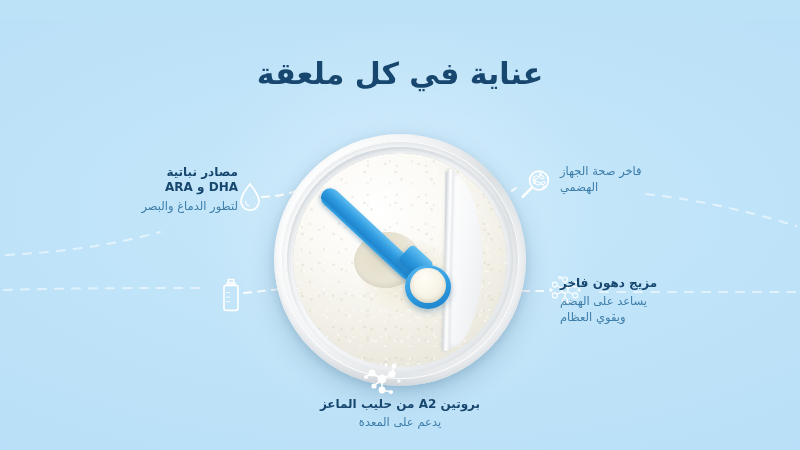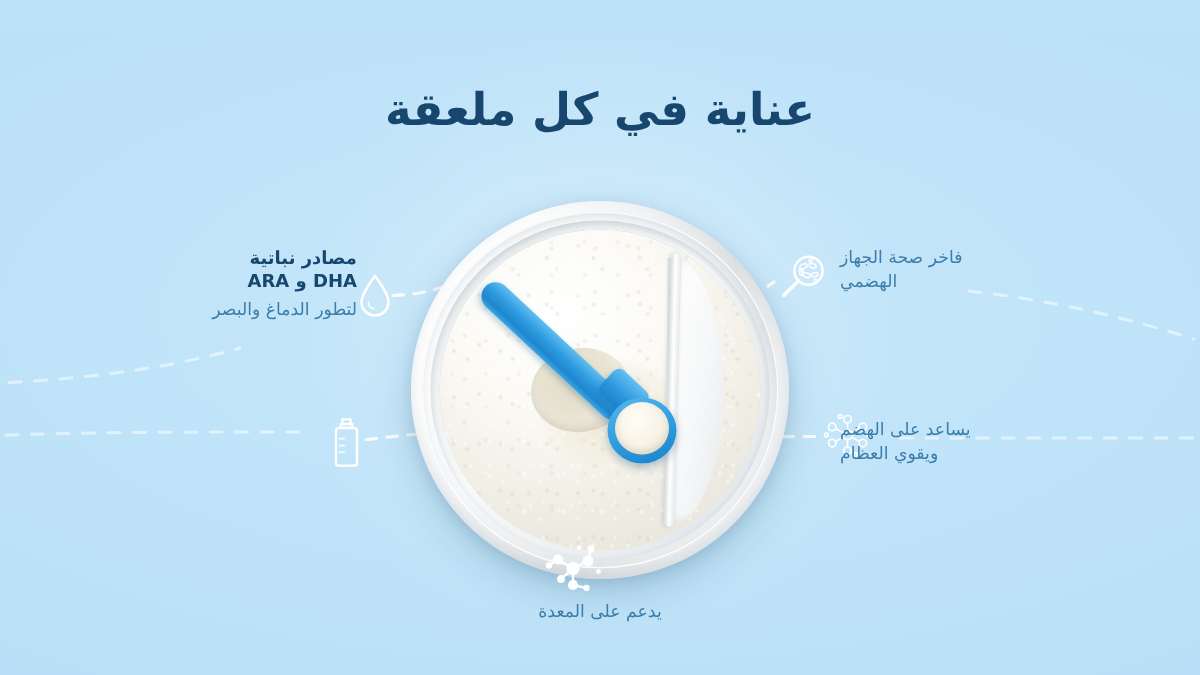--- a/index.html
+++ b/index.html
@@ -370,21 +370,23 @@
     <div class="sub">لتطور الدماغ والبصر</div>
   </div>
 
 
   <div class="feature left-col" id="f-prebiotic">
     <div class="sub">فاخر صحة الجهاز
 الهضمي</div>
   </div>
 
   <div class="feature left-col" id="f-fat">
+    <div class="headline">مزيج دهون فاخر</div>
     <div class="sub">يساعد على الهضم
 ويقوي العظام</div>
   </div>
 
   <div class="feature center-col" id="f-a2">
+    <div class="headline">بروتين A2 من حليب الماعز</div>
     <div class="sub">يدعم على المعدة</div>
   </div>
 
 </div>
 
 </body></html>

